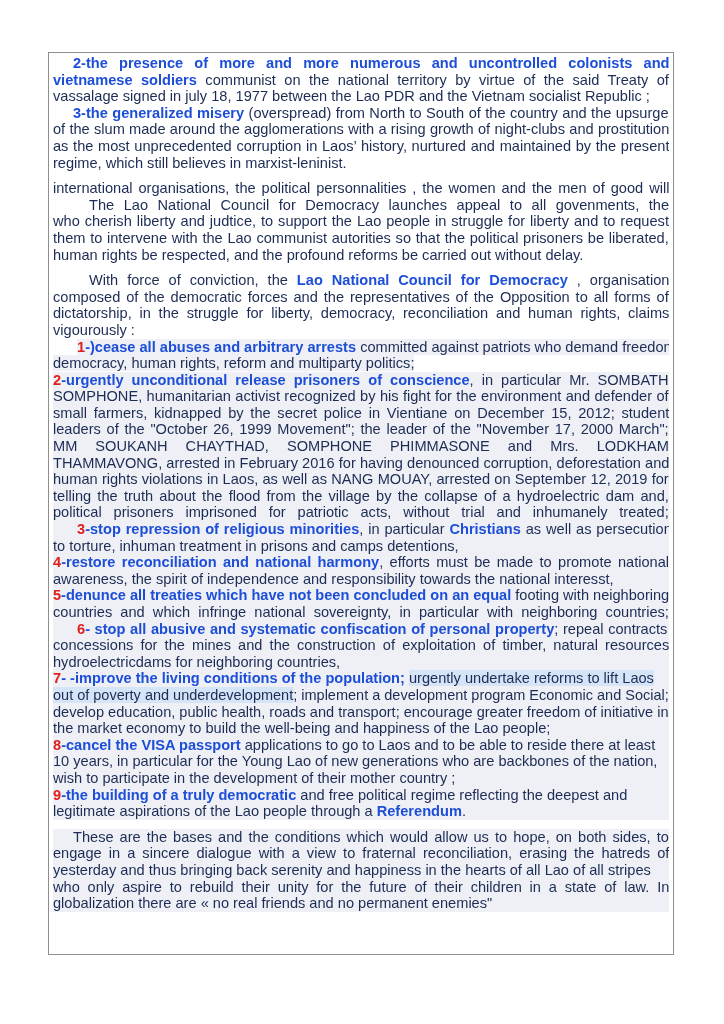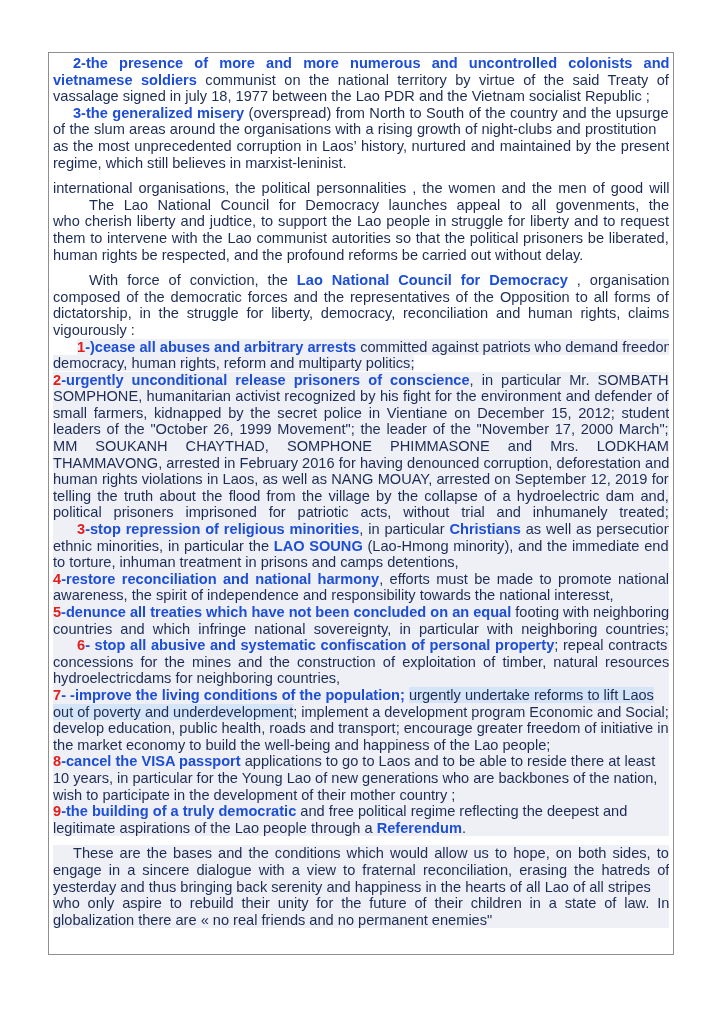--- a/index.html
+++ b/index.html
@@ -35,21 +35,21 @@
   <div class="content">
 
     <div>
       <span class="ln j ind"><span class="inner" style="word-spacing: 7.1px;"><span class="b">2-the presence of more and more numerous and uncontrolled colonists and</span></span></span>
       <span class="ln j"><span class="inner" style="word-spacing: 4.38462px;"><span class="b">vietnamese soldiers</span><span> communist on the national territory by virtue of the said Treaty of</span></span></span>
       <span class="ln"><span class="inner"><span>vassalage signed in july 18, 1977 between the Lao PDR and the Vietnam socialist Republic ;</span></span></span>
     </div>
 
     <div>
       <span class="ln j ind"><span class="inner" style="word-spacing: 0.384615px;"><span class="b">3-the generalized misery</span><span> (overspread) from North to South of the country and the upsurge</span></span></span>
-      <span class="ln j"><span class="inner" style="word-spacing: 0.214286px;"><span>of the slum areas around the organisations with a rising growth of night-clubs and prostitution</span></span></span>
+      <span class="ln j"><span class="inner" style="word-spacing: 0.214286px;"><span>of the slum made around the agglomerations with a rising growth of night-clubs and prostitution</span></span></span>
       <span class="ln j"><span class="inner" style="word-spacing: 0.615385px;"><span>as the most unprecedented corruption in Laos’ history, nurtured and maintained by the present</span></span></span>
       <span class="ln"><span class="inner"><span>regime, which still believes in marxist-leninist.</span></span></span>
     </div>
 
     <div class="gap"></div>
 
     <div>
       <span class="ln j"><span class="inner" style="word-spacing: 1.92308px;">international organisations, the political personnalities , the women and the men of good will</span></span>
       <span class="ln j ind2"><span class="inner" style="word-spacing: 5.45455px;">The Lao National Council for Democracy launches appeal to all govenments, the</span></span>
       <span class="ln j"><span class="inner" style="word-spacing: 0.875px;">who cherish liberty and judtice, to support the Lao people in struggle for liberty and to request</span></span>
@@ -80,21 +80,20 @@
         <span class="ln j"><span class="inner" style="word-spacing: 1.64286px;">leaders of the "October 26, 1999 Movement"; the leader of the "November 17, 2000 March";</span></span>
         <span class="ln j"><span class="inner" style="word-spacing: 14px;">MM SOUKANH CHAYTHAD, SOMPHONE PHIMMASONE and Mrs. LODKHAM</span></span>
         <span class="ln j"><span class="inner" style="word-spacing: 0.1px;">THAMMAVONG, arrested in February 2016 for having denounced corruption, deforestation and</span></span>
         <span class="ln j"><span class="inner" style="word-spacing: 0.2px;">human rights violations in Laos, as well as NANG MOUAY, arrested on September 12, 2019 for</span></span>
         <span class="ln j"><span class="inner" style="word-spacing: 2.1875px;">telling the truth about the flood from the village by the collapse of a hydroelectric dam and,</span></span>
         <span class="ln j"><span class="inner" style="word-spacing: 7.8px;">political prisoners imprisoned for patriotic acts, without trial and inhumanely treated;</span></span>
       </div>
 
       <div class="shade">
         <span class="ln j ind1"><span class="inner" style="word-spacing: 0.833333px;"><span class="red">3</span><span class="b">-stop repression of religious minorities</span><span>, in particular </span><span class="b">Christians</span><span> as well as persecution of</span></span></span>
-        <span class="ln j"><span class="inner" style="word-spacing: 0.666667px;"><span>ethnic minorities, in particular the </span><span class="b">LAO SOUNG</span><span> (Lao-Hmong minority), and the immediate end</span></span></span>
         <span class="ln"><span class="inner">to torture, inhuman treatment in prisons and camps detentions,</span></span>
       </div>
 
       <div class="shade">
         <span class="ln j"><span class="inner" style="word-spacing: 2.27273px;"><span class="red">4</span><span class="b">-restore reconciliation and national harmony</span><span>, efforts must be made to promote national</span></span></span>
         <span class="ln"><span class="inner">awareness, the spirit of independence and responsibility towards the national interesst,</span></span>
       </div>
 
       <div class="shade">
         <span class="ln j"><span class="inner" style="transform: scaleX(0.998379);"><span class="red">5</span><span class="b">-denunce all treaties which have not been concluded on an equal</span><span> footing with neighboring</span></span></span>

